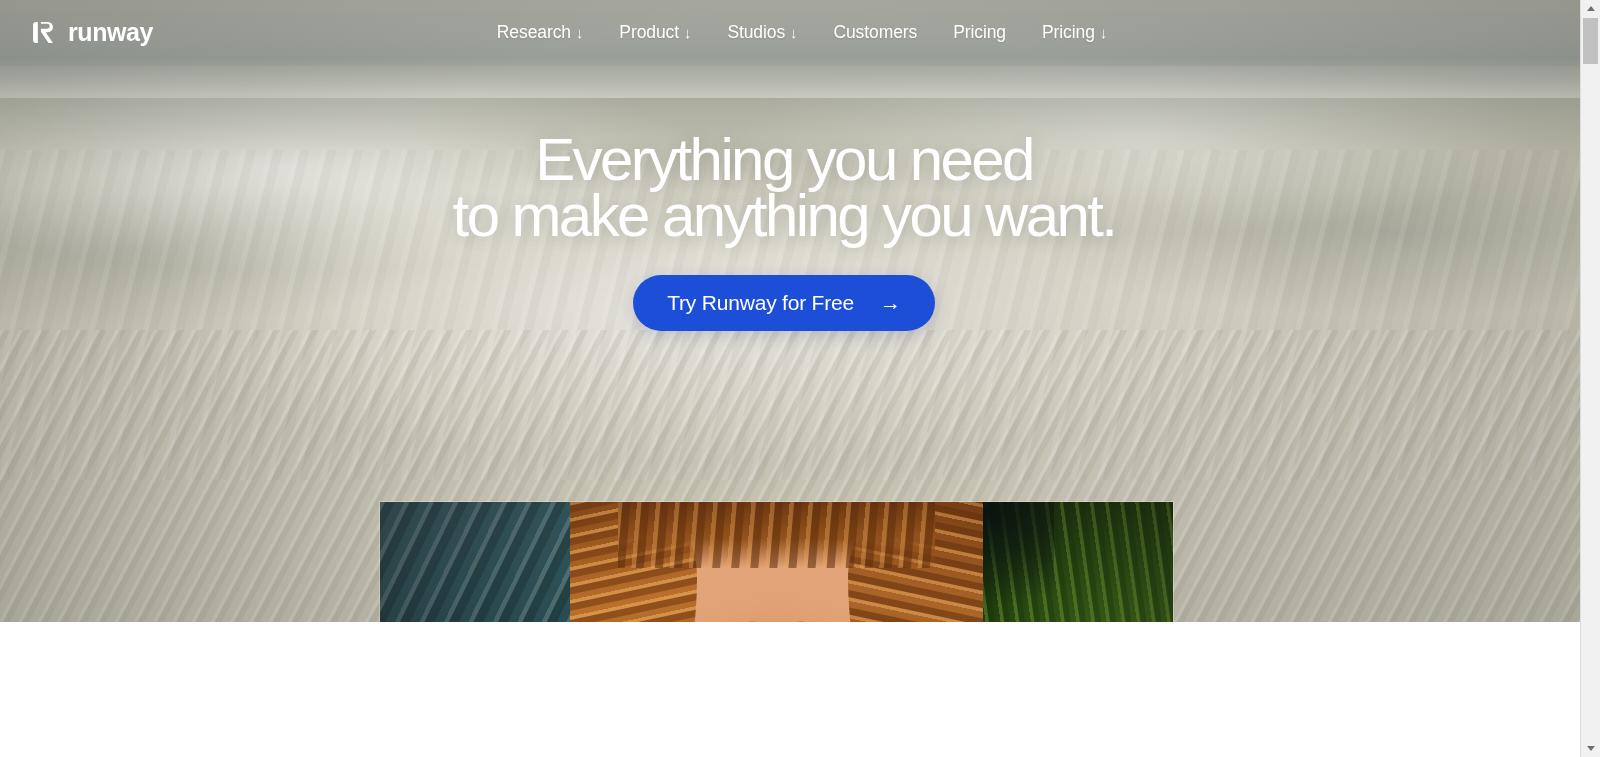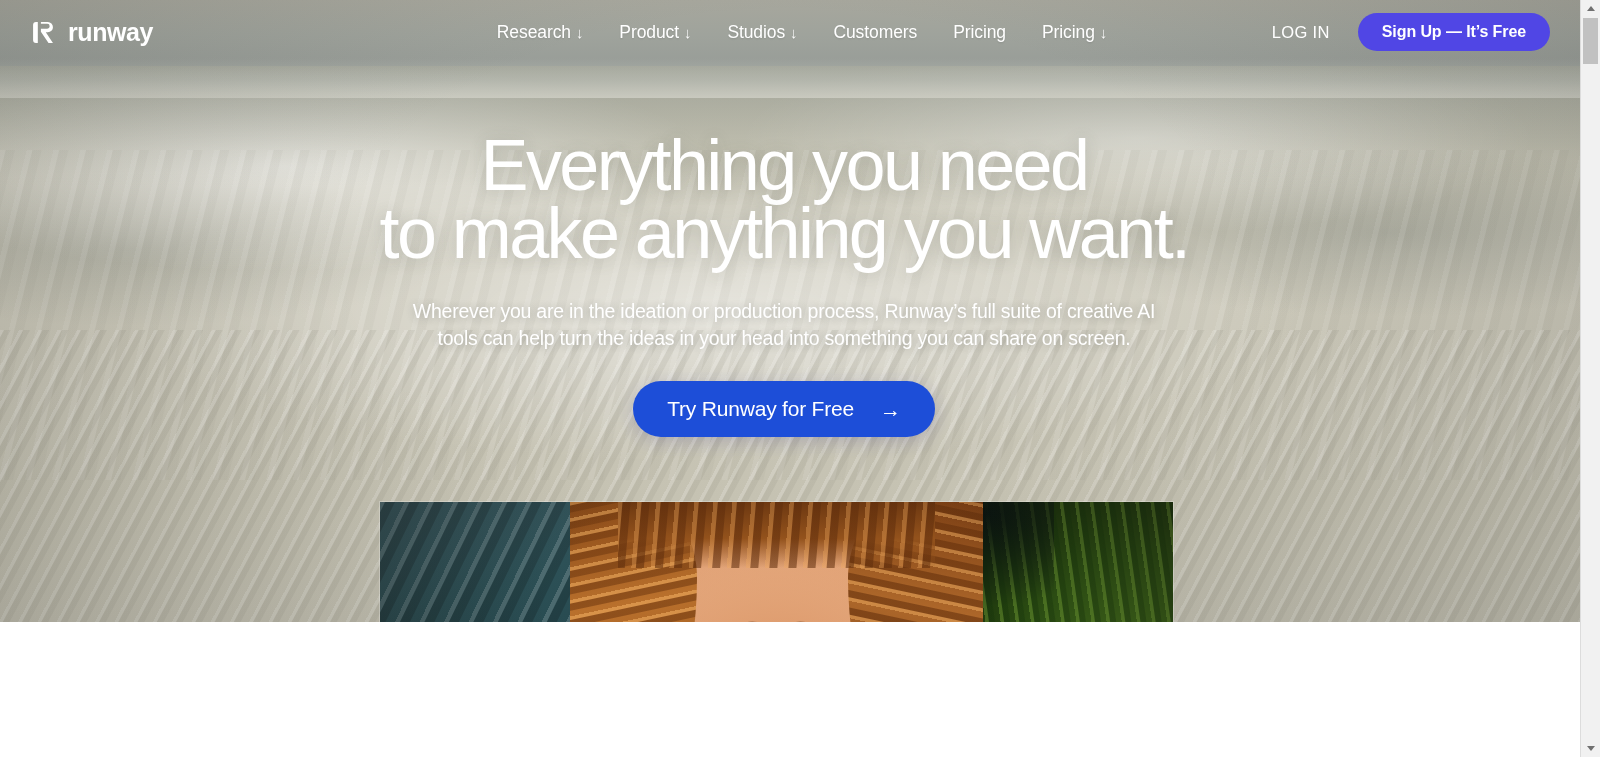--- a/index.html
+++ b/index.html
@@ -114,21 +114,21 @@
 
   
   .hero {
     position:absolute; top:0; left:0; width:1568px; height:757px;
     display:flex; flex-direction:column; align-items:center;
     z-index:20;
   }
   .headline {
     margin-top:132px;
     color:#ffffff;
-    font-size:72px; line-height:.94;
+    font-size:60px; line-height:.94;
     font-weight:300; letter-spacing:-2.6px;
     text-align:center;
     text-shadow:0 2px 16px rgba(70,72,66,.22);
   }
   .headline .l2 { display:block; }
 
   .subhead {
     margin-top:31px;
     color:#ffffff;
     font-size:19.5px; line-height:1.36;
@@ -315,36 +315,28 @@
       </span>
       <span class="nav-link">
         <span>Pricing</span>
       </span>
       <span class="nav-link">
         <span>Pricing</span>
         <span class="nav-caret">↓</span>
       </span>
     </div>
 
-    <div class="nav-right">
-      <span class="login-link">LOG IN</span>
-      <button class="signup-btn">Sign Up — It’s Free</button>
-    </div>
   </nav>
 
   <div class="hero">
     <h1 class="headline">
       <span class="l1">Everything you need</span>
       <span class="l2">to make anything you want.</span>
     </h1>
 
-    <p class="subhead">
-      <span>Wherever you are in the ideation or production process, Runway’s full suite of creative AI tools</span>
-      <span>can help turn the ideas in your head into something you can share on screen.</span>
-    </p>
 
     <button class="cta-btn">
       <span>Try Runway for Free</span>
       <span class="cta-arrow">→</span>
     </button>
   </div>
 
   <div class="showcase">
     <div class="photo">
       <div class="ph-fabric"></div>

